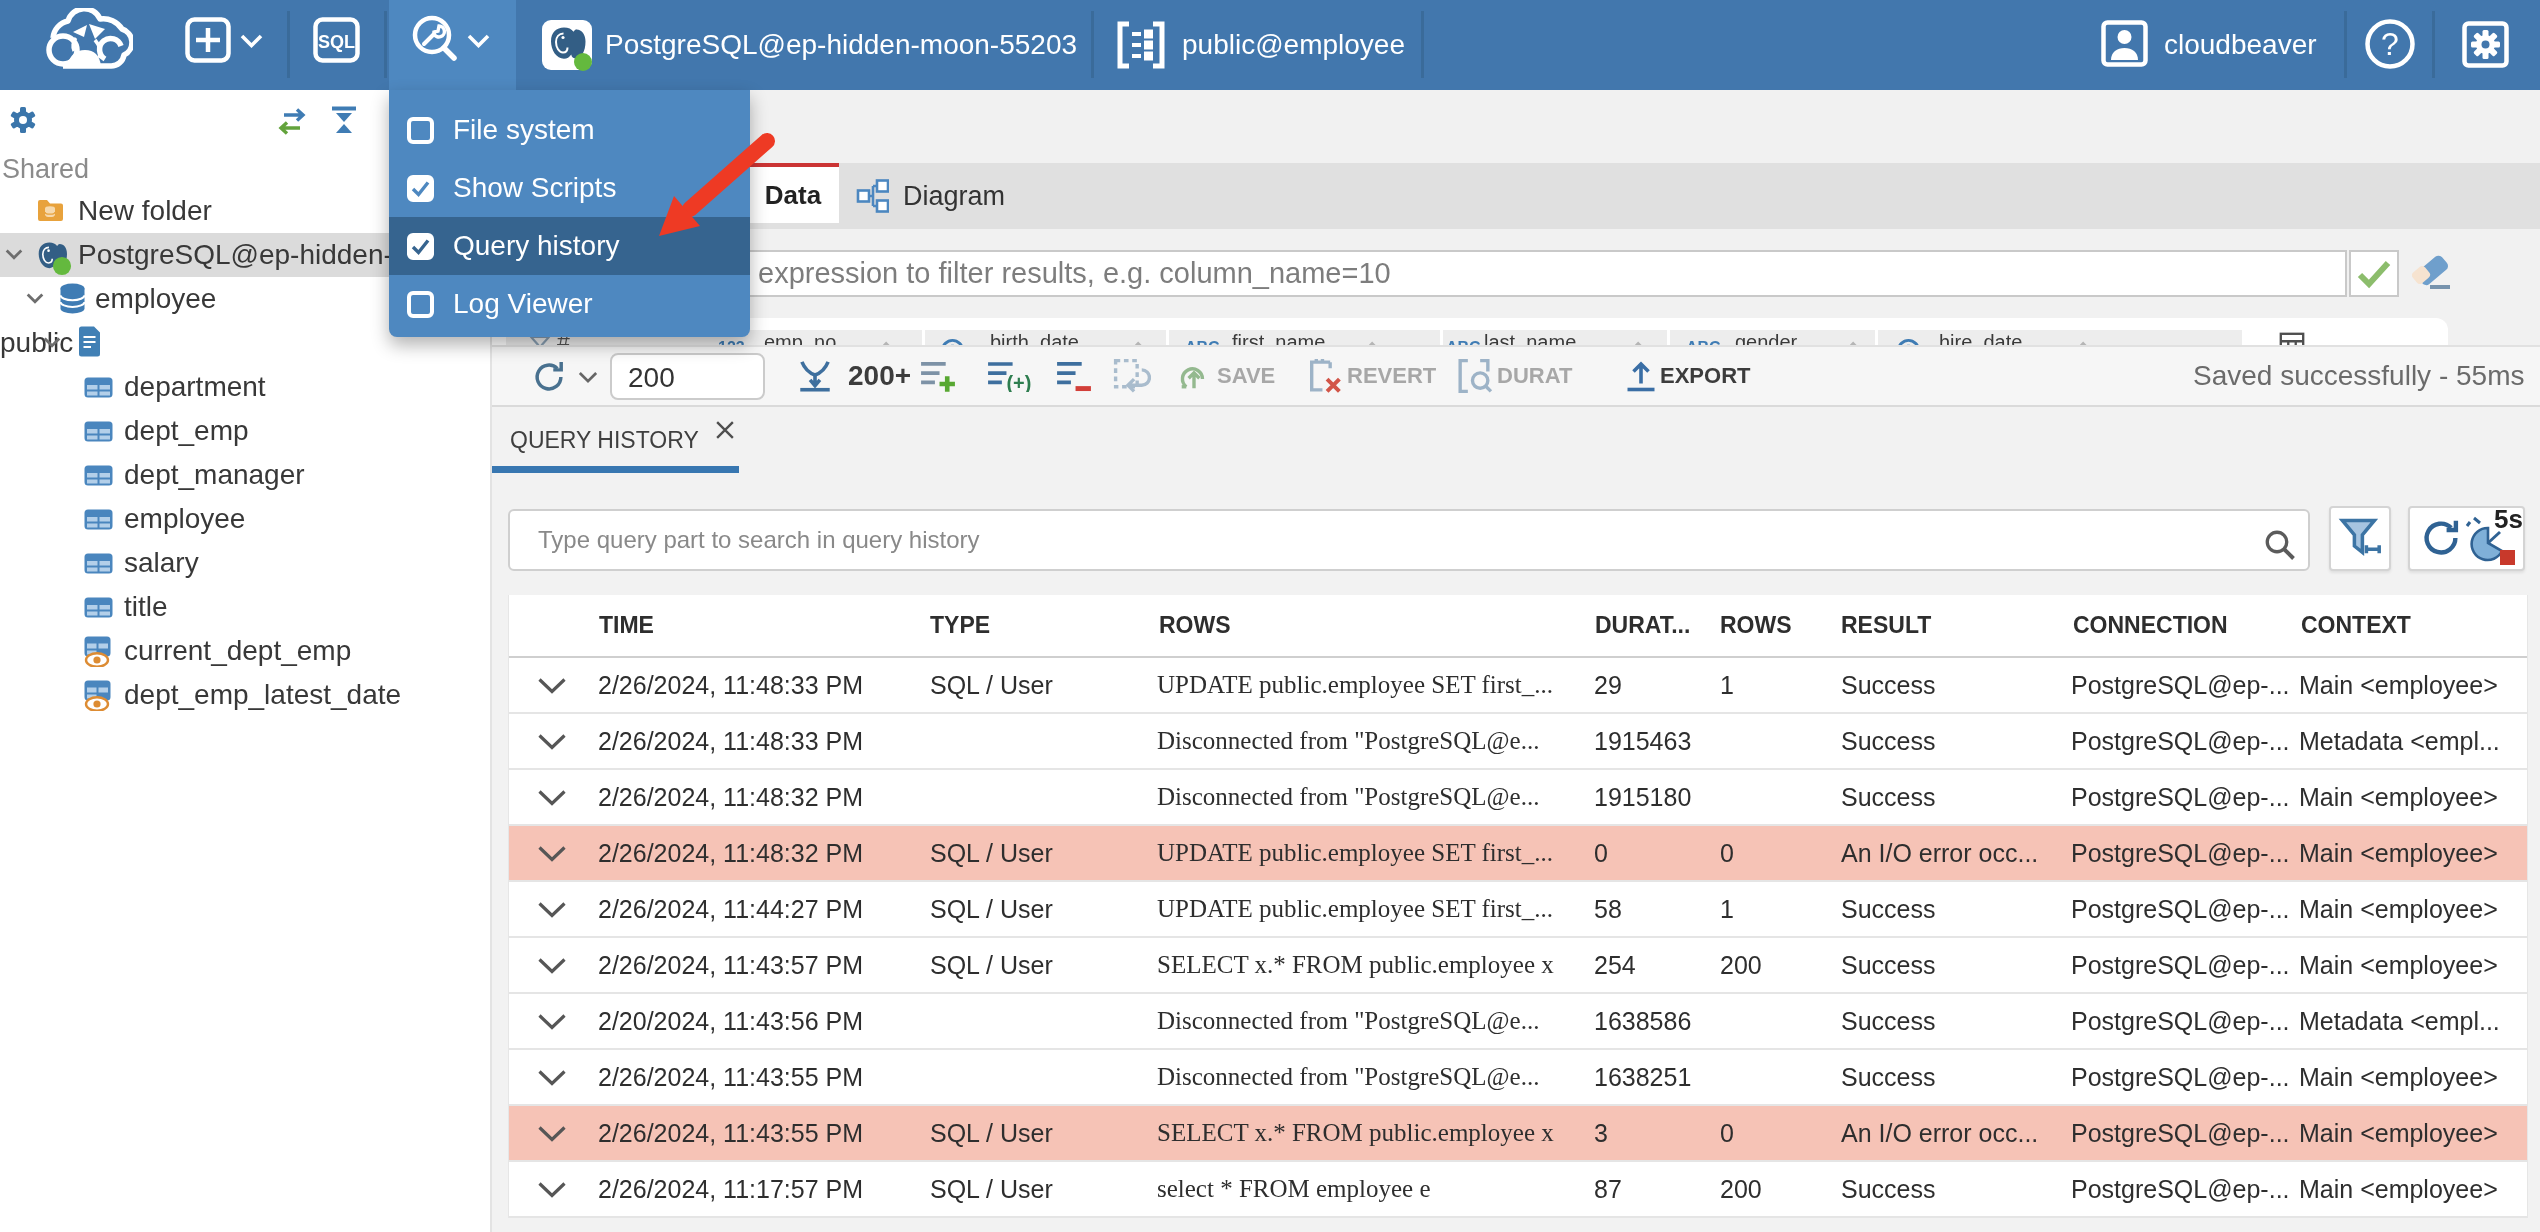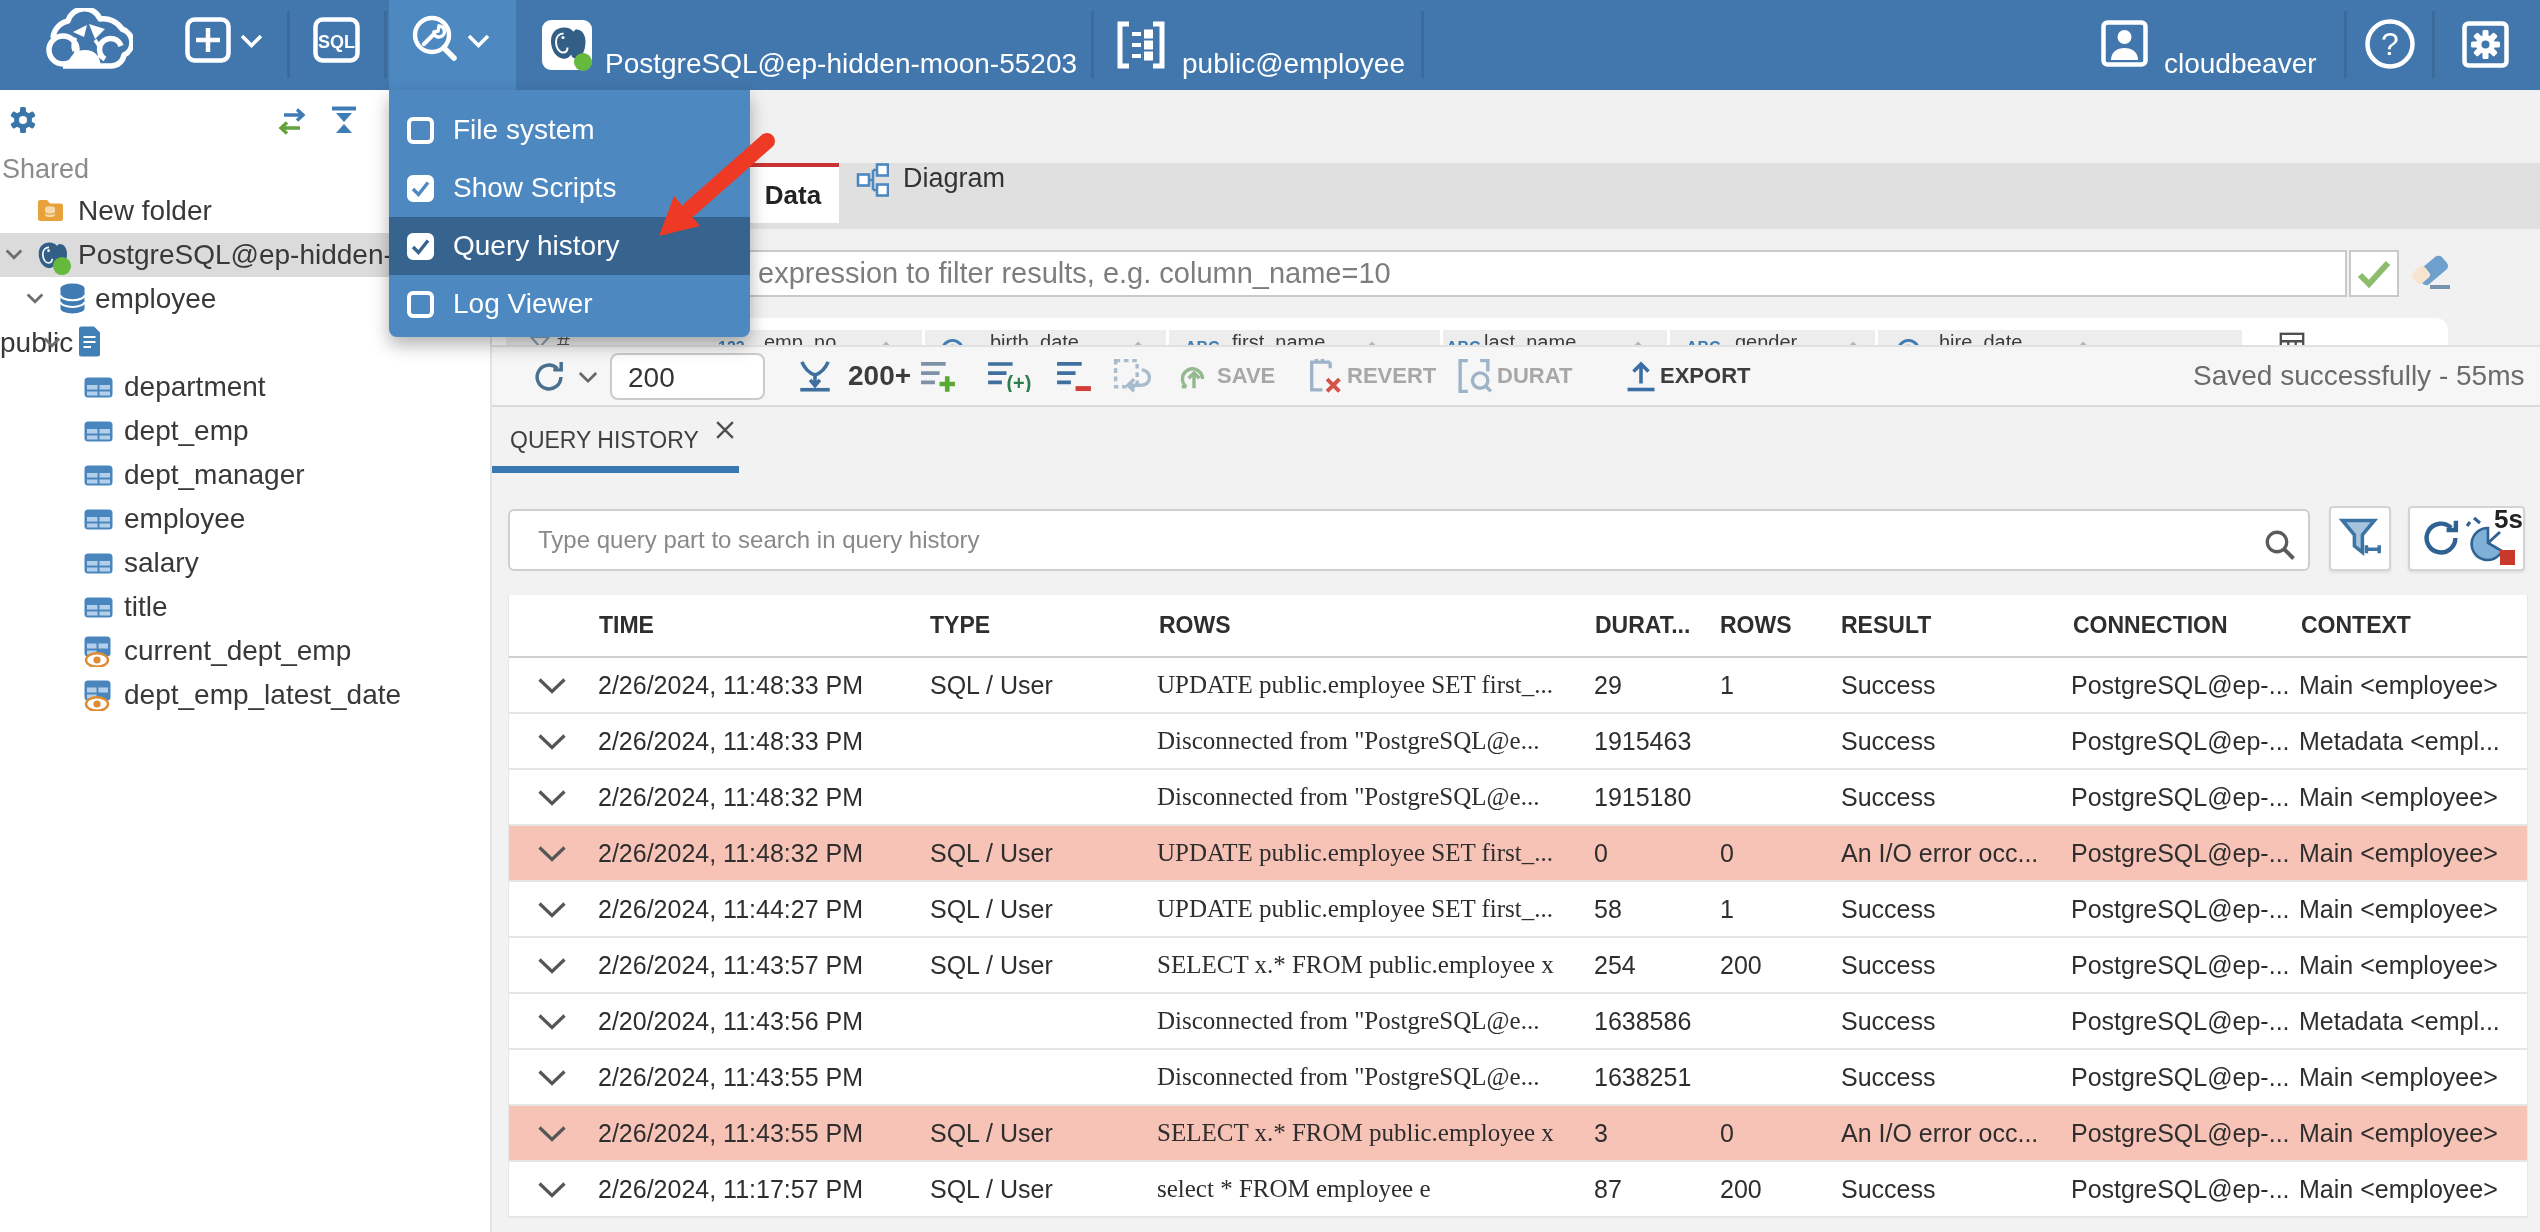--- a/index.html
+++ b/index.html
@@ -3,33 +3,33 @@
 <meta charset="utf-8">
 <style>
 * { margin:0; padding:0; box-sizing:border-box; }
 html,body { width:2540px; height:1232px; overflow:hidden; font-family:"Liberation Sans", sans-serif; }
 #app { position:relative; width:2540px; height:1232px; background:#ffffff; overflow:hidden; }
 .abs { position:absolute; }
 
 
 #header { position:absolute; left:0; top:0; width:2540px; height:90px; background:#4277ad; }
 .hdiv { position:absolute; top:11px; height:67px; width:3px; background:#3a6b9a; }
-.htext { position:absolute; color:#ffffff; font-size:28px; line-height:90px; top:0; height:90px; white-space:nowrap;margin-top:19px; }
+.htext { position:absolute; color:#ffffff; font-size:28px; line-height:90px; top:0; height:90px; white-space:nowrap; }
 #searchbtn { position:absolute; left:389px; top:0; width:127px; height:90px; background:#4e88c0; }
 
 
 #sidebar { position:absolute; left:0; top:90px; width:492px; height:1142px; background:#ffffff; border-right:2px solid #e3e3e3; }
 .trow { position:absolute; left:0; width:490px; height:44px; display:flex; align-items:center; color:#383838; font-size:28px; white-space:nowrap; }
 
 
 #main { position:absolute; left:492px; top:90px; width:2048px; height:1142px; background:#f1f1f1; }
 #tabrow { position:absolute; left:0; top:73px; width:2048px; height:66px; background:#e0e0e0; }
 #datatab { position:absolute; left:255px; top:0; width:92px; height:60px; background:#ffffff; border-top:4px solid #cb3434; }
 #datatab span { display:block; text-align:center; margin-top:13px; font-size:26px; font-weight:bold; color:#222222; }
-#diagtab { position:absolute; left:347px; top:0; height:66px; display:flex; align-items:flex-start; }
+#diagtab { position:absolute; left:347px; top:0; height:66px; display:flex; align-items:center; }
 
 #filterinput { position:absolute; left:14px; top:160px; width:1841px; height:47px; background:#ffffff; border:2px solid #c9c9c9; }
 #filterinput span { position:absolute; left:250px; top:0; line-height:43px; font-size:29px; color:#7d7d7d; }
 #filtercheck { position:absolute; left:1857px; top:160px; width:50px; height:47px; background:#ffffff; border:2px solid #c9c9c9; }
 #eraser { position:absolute; left:1920px; top:164px; }
 
 
 #gridsliver { position:absolute; left:0; top:228px; width:1956px; height:27px; background:#ffffff; border-radius:0 12px 0 0; overflow:hidden; }
 #gridhead { position:absolute; left:14px; top:12px; width:1736px; height:40px; background:#ededed; }
 .gh { position:absolute; top:0px; height:25px; line-height:25px; font-size:20px; color:#3a3a3a; white-space:nowrap; }

